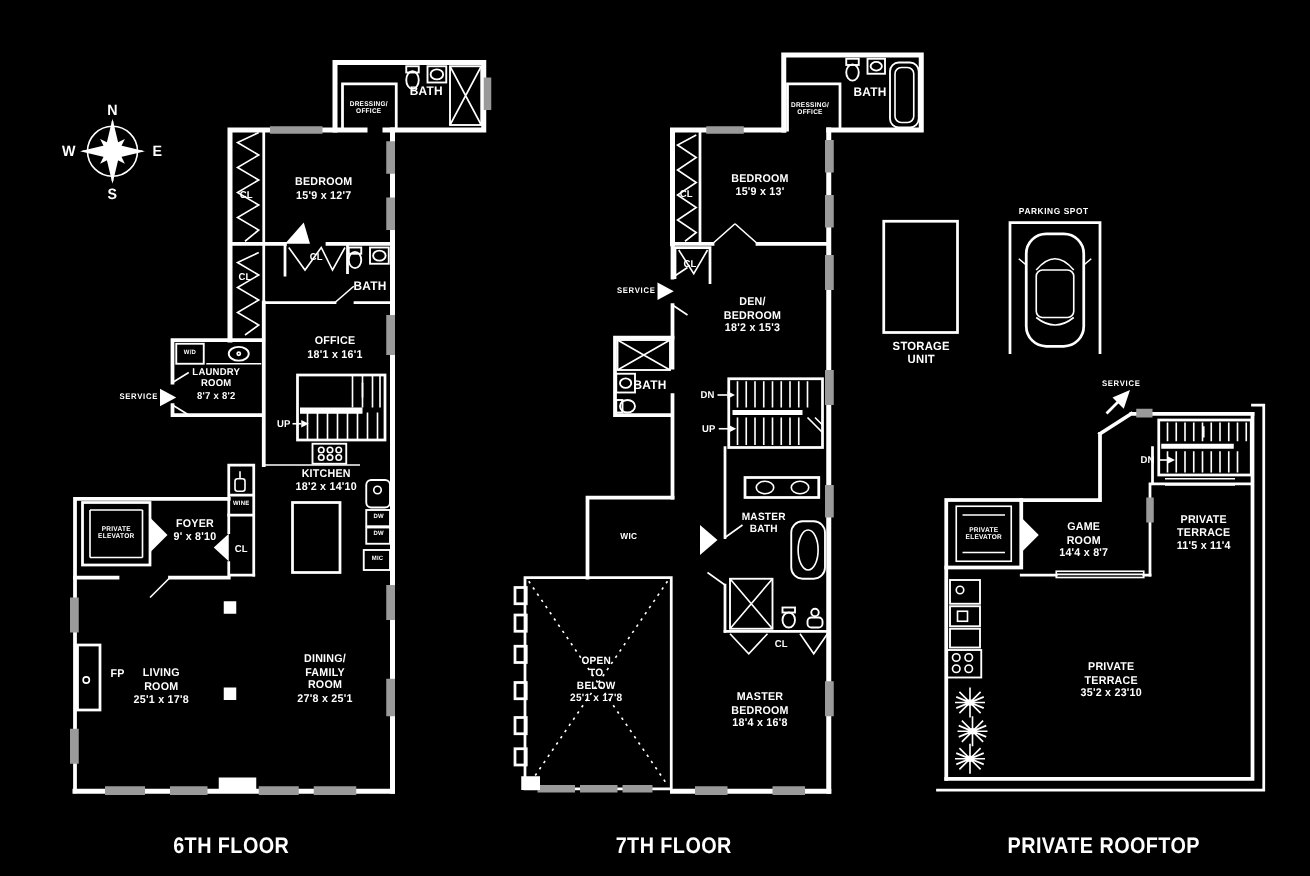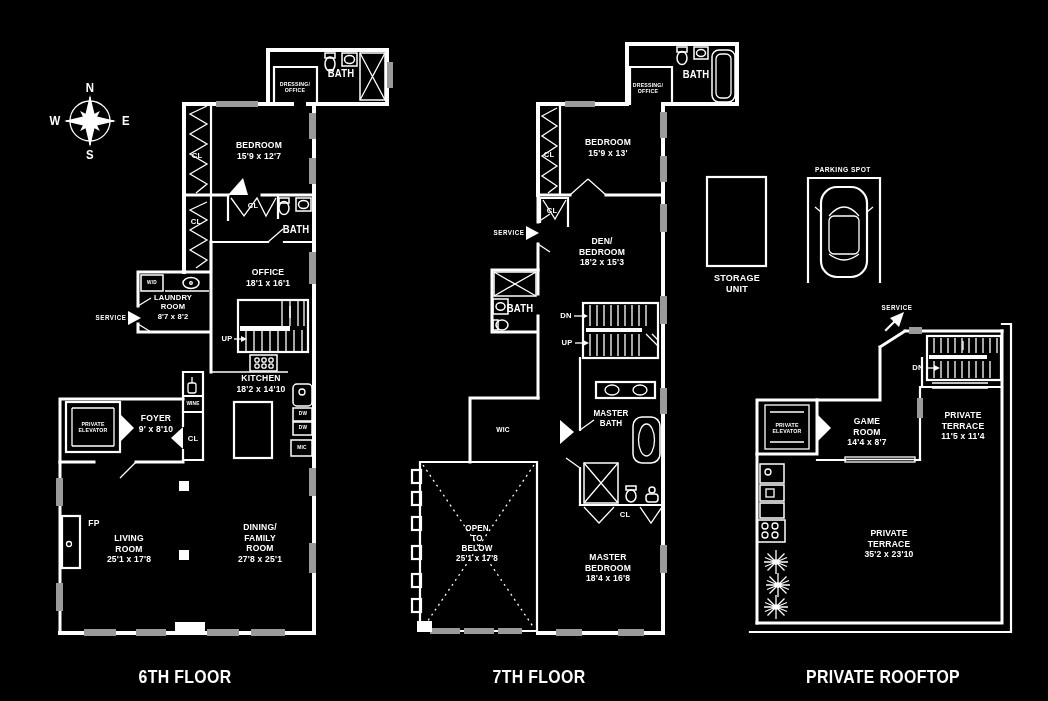--- a/index.html
+++ b/index.html
@@ -361,21 +361,21 @@
   <div class="lbl" style="left:193px;top:404px;font-size:5px">WINE</div>
   <div class="lbl" style="left:152px;top:283px;font-size:5px">W/D</div>
   <div class="lbl" style="left:156px;top:424px;font-size:9px">FOYER
 9' x 8'10</div>
   <div class="lbl" style="left:93px;top:427px;font-size:5.5px">PRIVATE
 ELEVATOR</div>
   <div class="lbl" style="left:193px;top:439px;font-size:8px">CL</div>
   <div class="lbl" style="left:302.5px;top:414px;font-size:5px">DW</div>
   <div class="lbl" style="left:302.5px;top:428px;font-size:5px">DW</div>
   <div class="lbl" style="left:301.5px;top:448px;font-size:5px">MIC</div>
-  <div class="lbl" style="left:94px;top:523px;font-size:9px">FP</div>
+  <div class="lbl" style="left:94px;top:539px;font-size:9px">FP</div>
   <div class="lbl" style="left:129px;top:549px;font-size:9px">LIVING
 ROOM
 25'1 x 17'8</div>
   <div class="lbl" style="left:260px;top:543px;font-size:9px">DINING/
 FAMILY
 ROOM
 27'8 x 25'1</div>
 
   <div class="lbl" style="left:648px;top:88px;font-size:5.5px">DRESSING/
 OFFICE</div>

